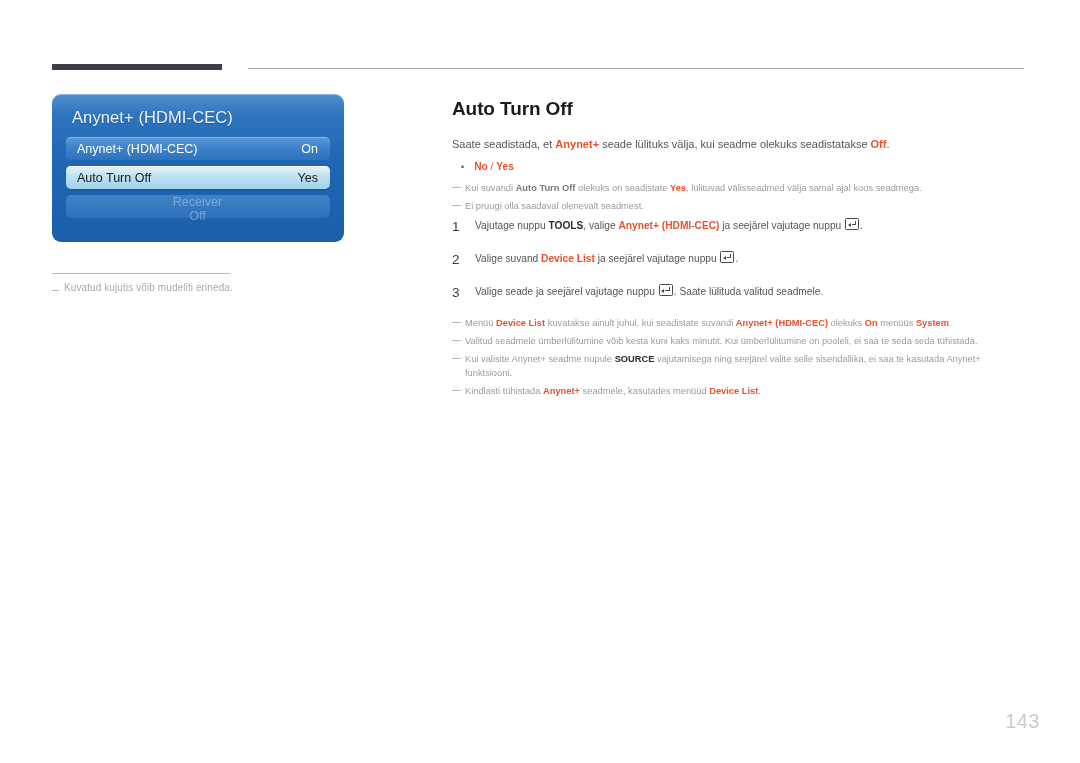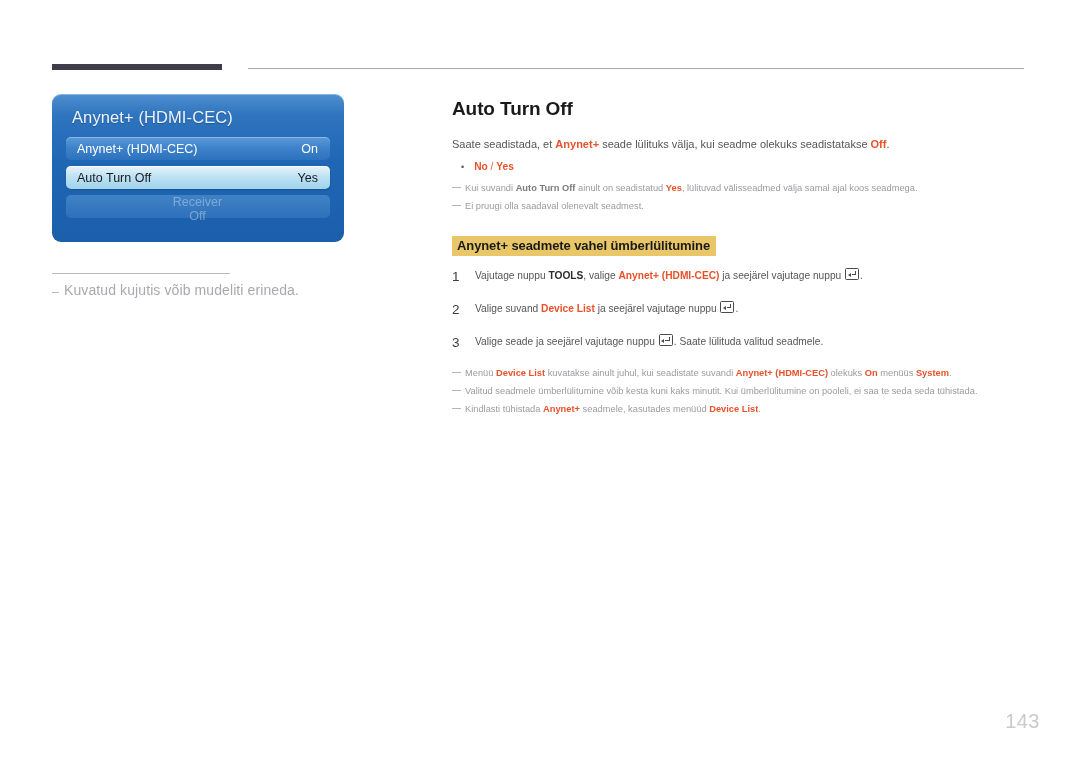--- a/index.html
+++ b/index.html
@@ -96,21 +96,21 @@
   }
 
   .cap-rule {
     width: 178px;
     height: 1px;
     background: #b9b9b9;
     margin: 31px 0 0 0;
   }
   .caption {
     margin-top: 8px;
-    font-size: 14px;
+    font-size: 10px;
     color: #a9a9ae;
     display: flex;
     gap: 5px;
     letter-spacing: 0.1px;
     align-items: center;
   }
   .caption .dash {
     display: inline-block;
     width: 7px;
     height: 1px;
@@ -299,29 +299,28 @@
     <span>Saate seadistada, et </span><span class="orange">Anynet+</span><span> seade lülituks välja, kui seadme olekuks seadistatakse </span><span class="orange">Off</span><span>.</span>
   </p>
 
   <div class="bullet-line">
     <span class="dot">•</span>
     <span><span class="orange">No</span><span class="orange" style="font-weight:normal"> / </span><span class="orange">Yes</span></span>
   </div>
 
   <div class="note">
     <span class="ndash"></span>
-    <span class="ntext"><span>Kui suvandi </span><span class="gray-b">Auto Turn Off</span><span> ainult on seadistatud </span><span class="orange">Yes</span><span>, lülituvad välisseadmed välja samal ajal koos seadmega.</span></span>
+    <span class="ntext"><span>Kui suvandi </span><span class="gray-b">Auto Turn Off</span><span> olekuks on seadistate </span><span class="orange">Yes</span><span>, lülituvad välisseadmed välja samal ajal koos seadmega.</span></span>
   </div>
 
   <div class="note">
     <span class="ndash"></span>
     <span class="ntext">Ei pruugi olla saadaval olenevalt seadmest.</span>
   </div>
 
-  <h2 class="section-head">Anynet+ seadmete vahel ümberlülitumine</h2>
 
   
   <div class="step">
     <span class="num">1</span>
     <span class="body"><span>Vajutage nuppu </span><span class="dark-b">TOOLS</span><span>, valige </span><span class="orange">Anynet+ (HDMI-CEC)</span><span> ja seejärel vajutage nuppu </span><span class="enter-key"></span><span>.</span></span>
   </div>
 
   
   <div class="step">
     <span class="num">2</span>
@@ -340,20 +339,24 @@
     <div class="note">
       <span class="ndash"></span>
       <span class="ntext"><span>Menüü </span><span class="orange">Device List</span><span> kuvatakse ainult juhul, kui seadistate suvandi </span><span class="orange">Anynet+ (HDMI-CEC)</span><span> olekuks </span><span class="orange">On</span><span> menüüs </span><span class="orange">System</span><span>.</span></span>
     </div>
 
     <div class="note">
       <span class="ndash"></span>
       <span class="ntext">Valitud seadmele ümberlülitumine võib kesta kuni kaks minutit. Kui ümberlülitumine on pooleli, ei saa te seda seda tühistada.</span>
     </div>
 
+    <div class="note">
+      <span class="ndash"></span>
+      <span class="ntext"><span>Kui valisite Anynet+ seadme nupule </span><span class="dark-b">SOURCE</span><span> vajutamisega ning seejärel valite selle sisendallika, ei saa te kasutada Anynet+ funktsiooni.</span></span>
+    </div>
 
     <div class="note">
       <span class="ndash"></span>
       <span class="ntext"><span>Kindlasti tühistada </span><span class="orange">Anynet+</span><span> seadmele, kasutades menüüd </span><span class="orange">Device List</span><span>.</span></span>
     </div>
 
   </div>
 </div>
 
 <div class="page-number">143</div>

